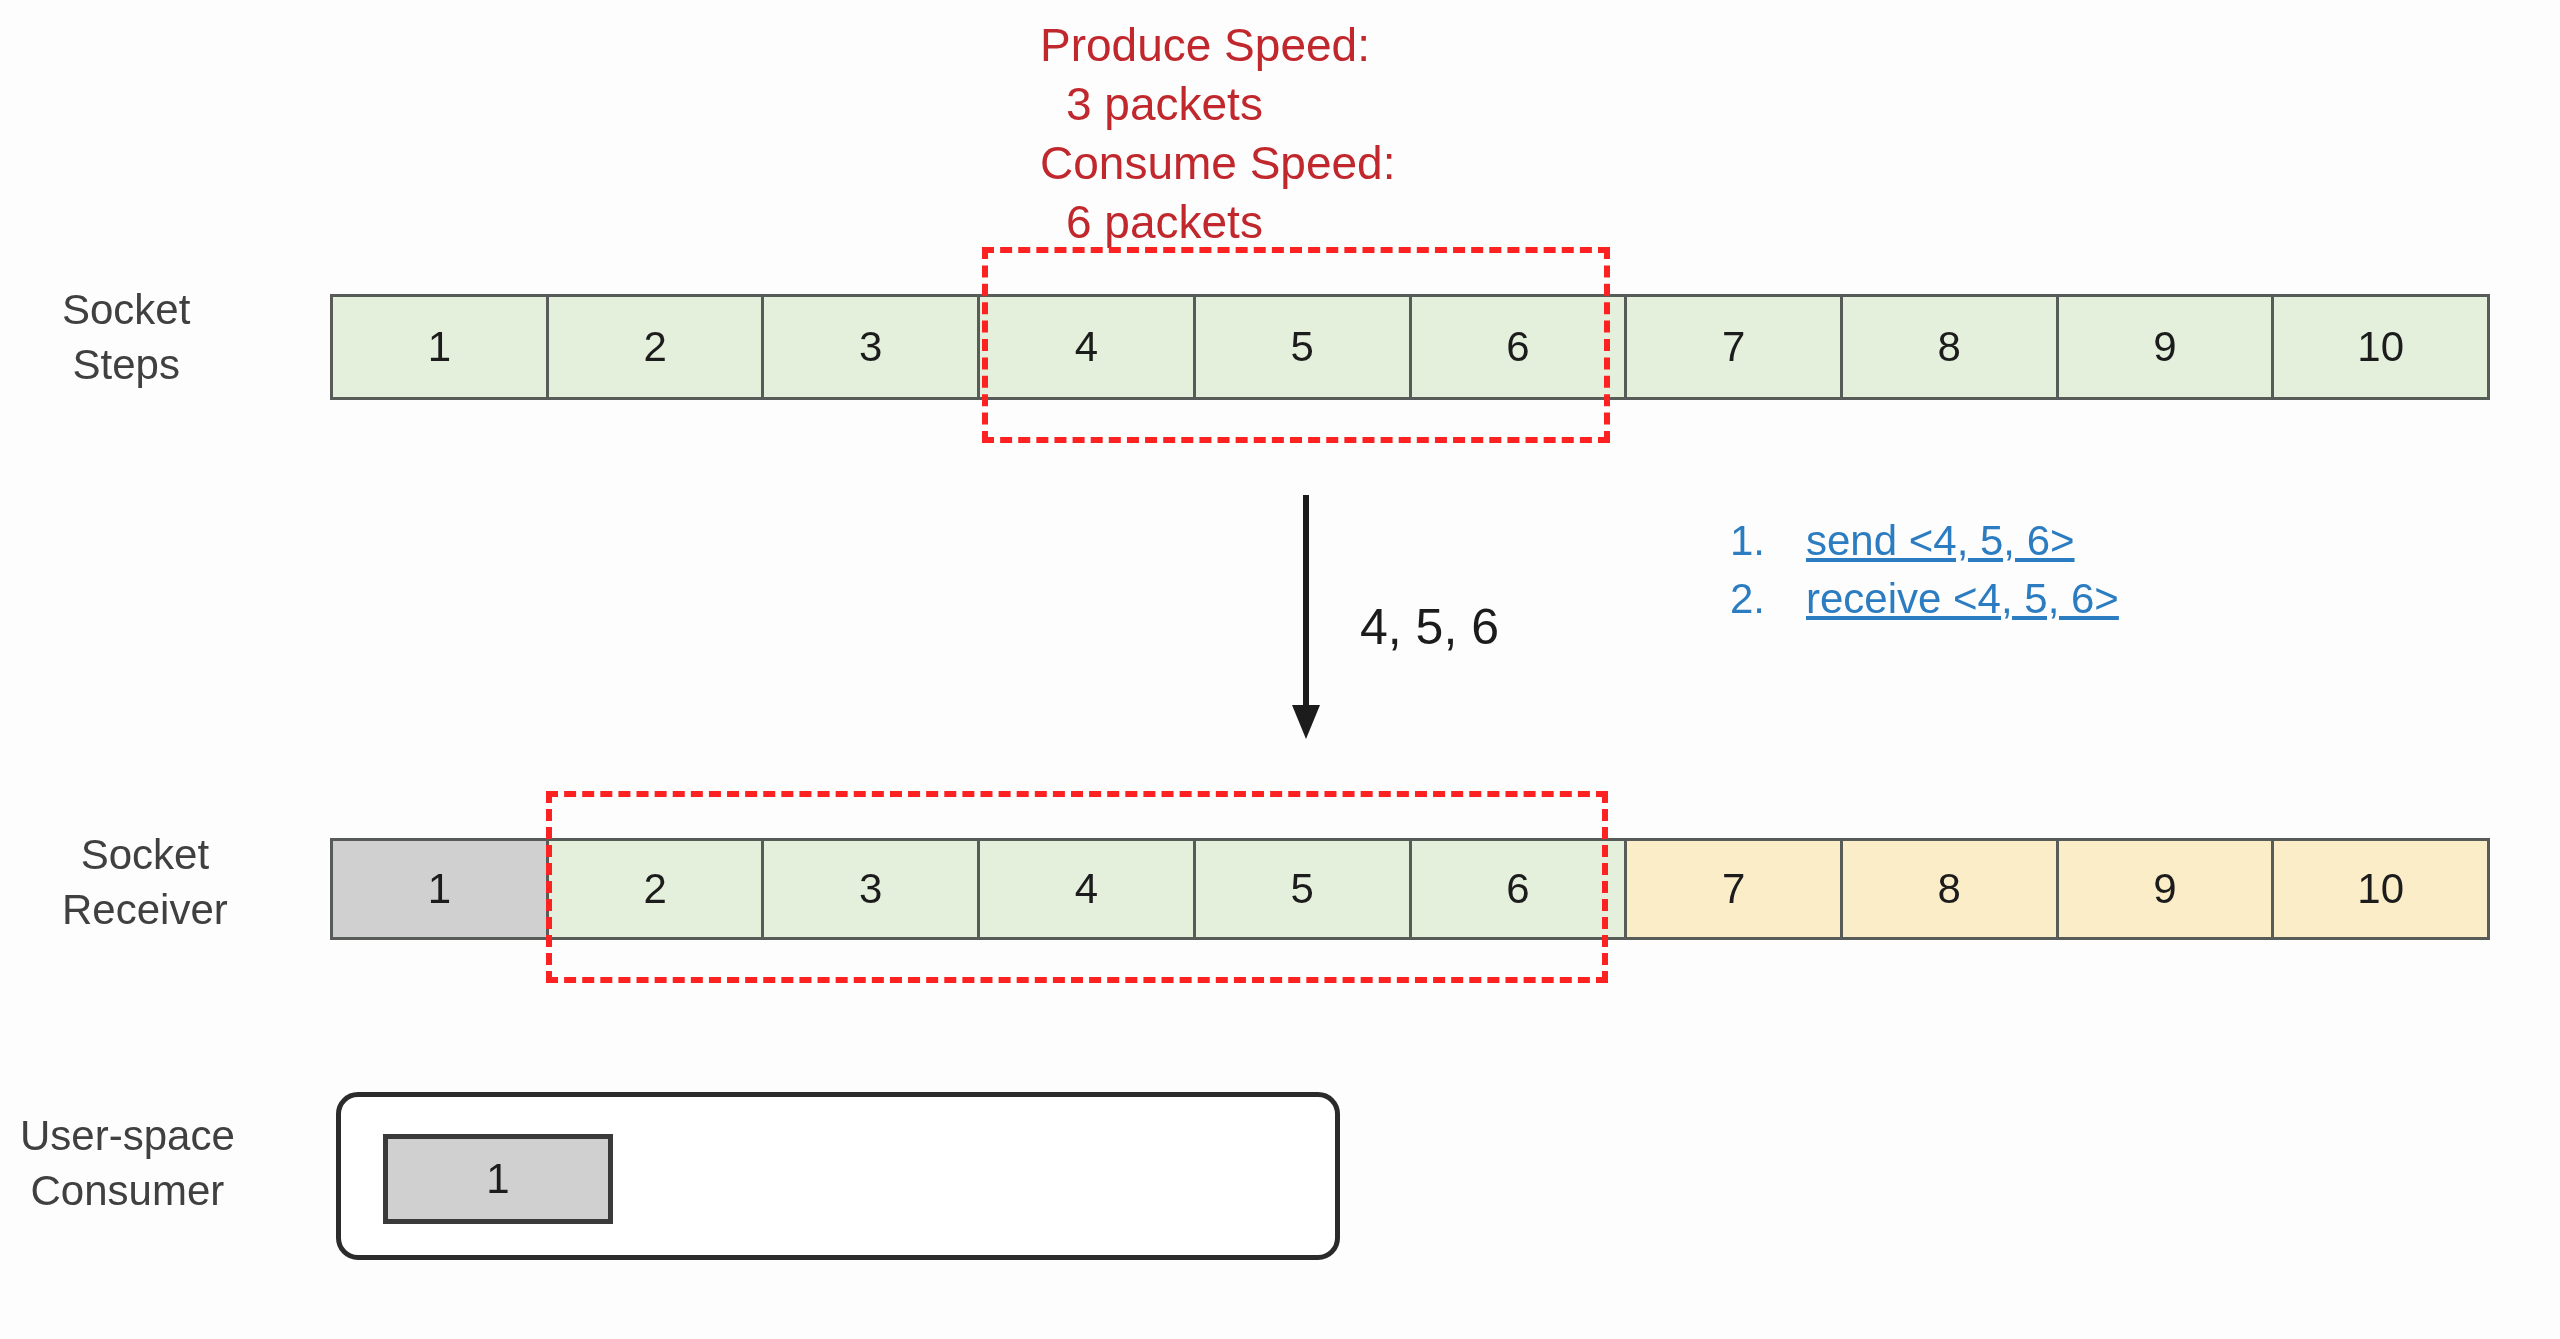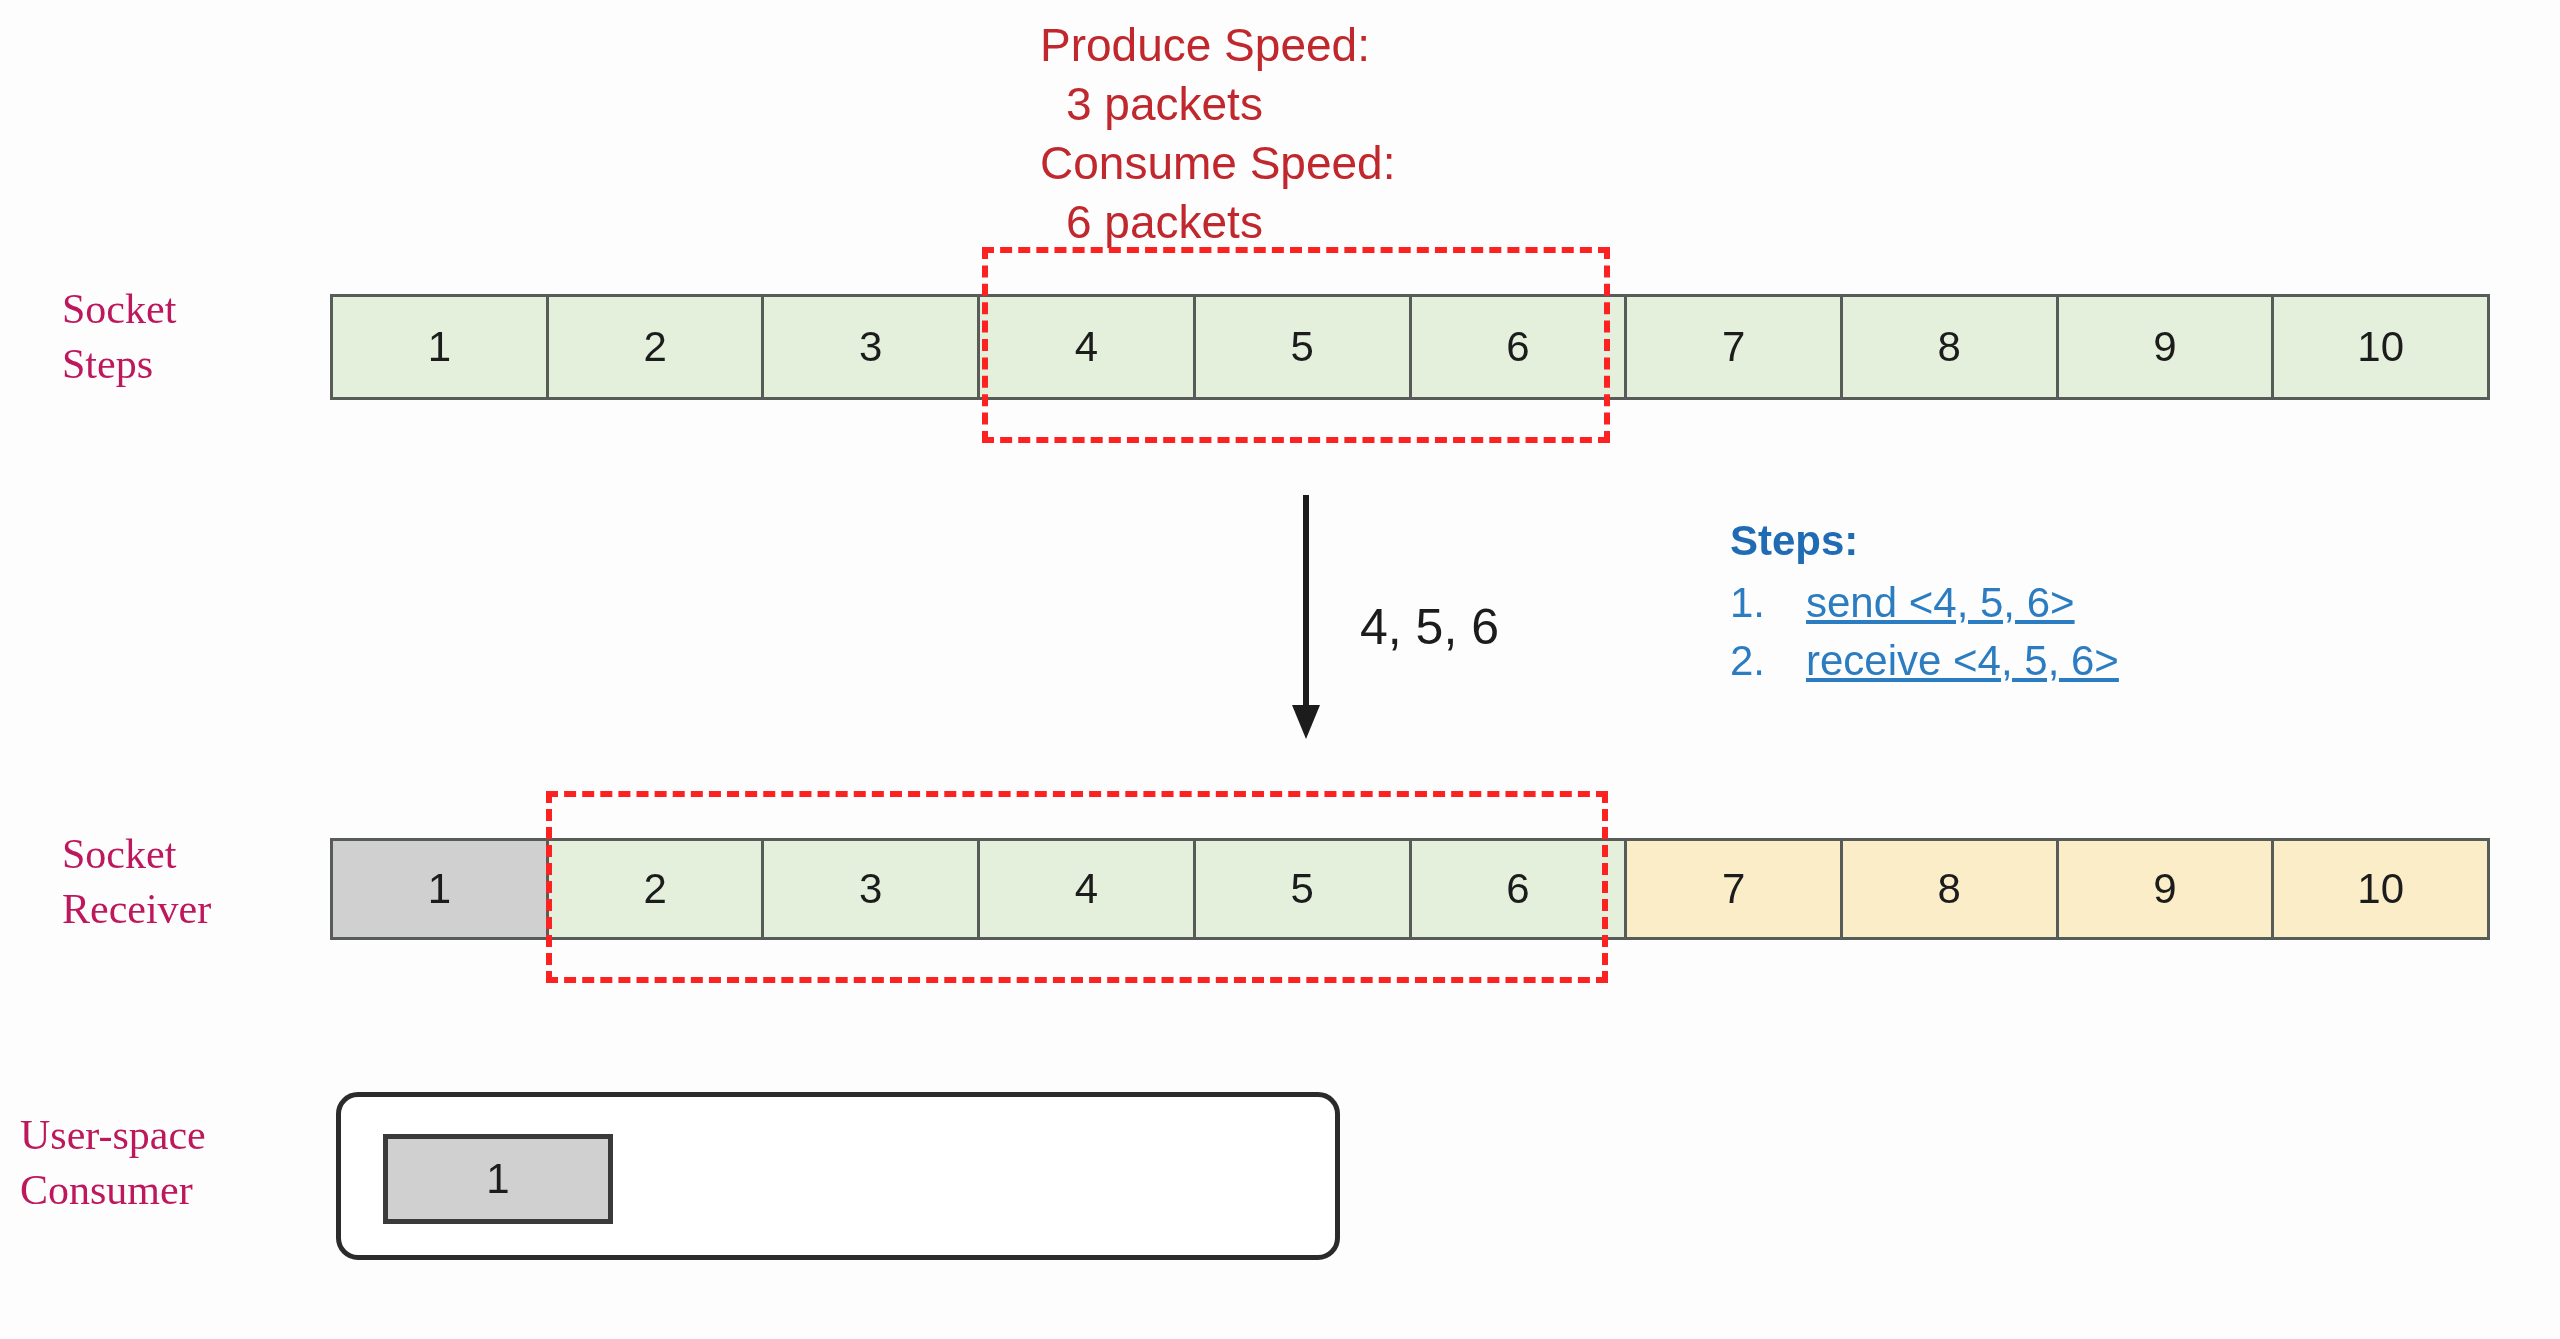--- a/index.html
+++ b/index.html
@@ -36,26 +36,25 @@
   #speed-block .speed-value {
     display: inline-block;
     text-align: left;
   }
   .sp-lbl-w { width: 330px; }
   .sp-val-pad { padding-left: 26px; }
 
   
   .side-label {
     position: absolute;
-    color: #be185d;
+    color: #404040;
     font-size: 42px;
     line-height: 1.32;
-    text-align: left;
-    white-space: nowrap;
-    font-family: Liberation Serif, serif;
+    text-align: center;
+    white-space: nowrap;
   }
   #label-sender { left: 62px; top: 282px; }
   #label-receiver { left: 62px; top: 827px; }
   #label-consumer { left: 20px; top: 1108px; }
 
   
   .packet-row {
     position: absolute;
     display: flex;
     box-sizing: border-box;
@@ -212,21 +211,20 @@
   </div>
 <div class="dashed-box" id="dashed-sender"></div>
 
 <svg id="transfer-arrow" viewBox="0 0 60 245">
   <line x1="26" y1="0" x2="26" y2="218" stroke="#1c1c1c" stroke-width="6"></line>
   <polygon points="26,244 12,210 40,210" fill="#1c1c1c"></polygon>
 </svg>
 <div id="transfer-arrow-label">4, 5, 6</div>
 
 <div id="steps-block">
-  <span id="steps-title">Steps:</span>
   <div class="step-item">
     <span class="step-num">1.</span>
     <span class="step-text">send &lt;4, 5, 6&gt;</span>
   </div>
   <div class="step-item">
     <span class="step-num">2.</span>
     <span class="step-text">receive &lt;4, 5, 6&gt;</span>
   </div>
 </div>
 

